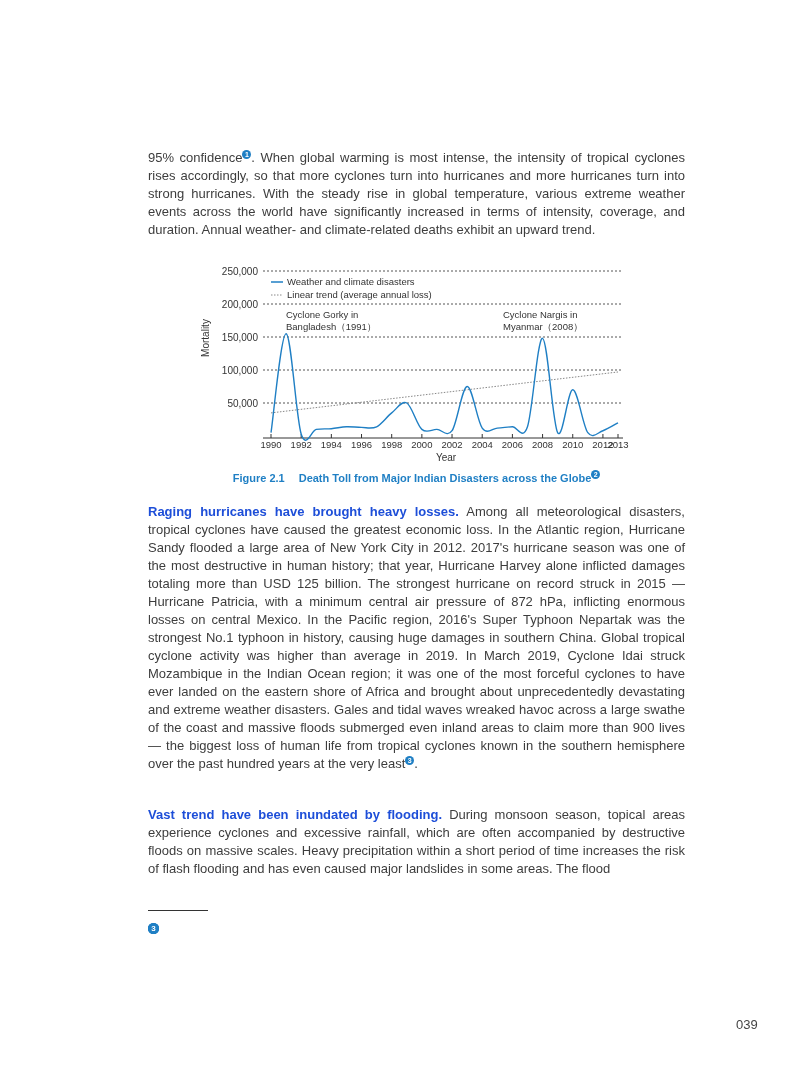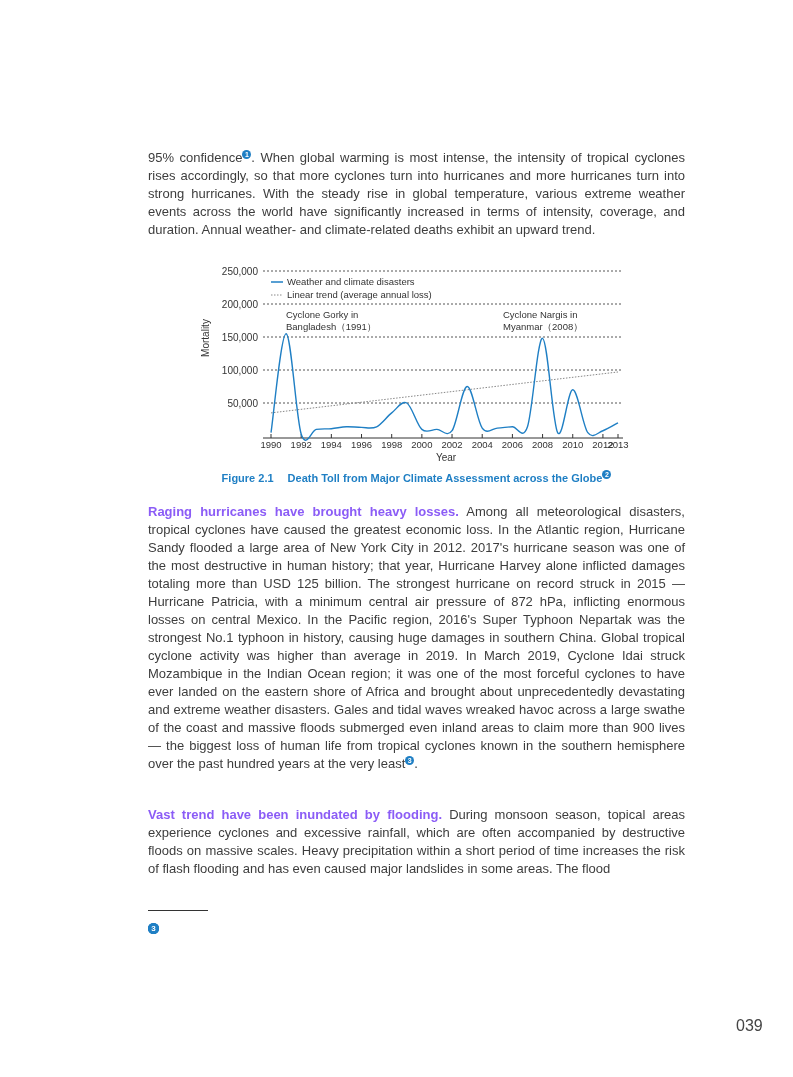--- a/index.html
+++ b/index.html
@@ -1,40 +1,40 @@
 <!DOCTYPE html>
 <html><head>
 <meta charset="utf-8">
 <style>
   html, body { margin: 0; padding: 0; background: #ffffff; }
   body { width: 793px; height: 1077px; position: relative; overflow: hidden;
          font-family: "Liberation Sans", sans-serif; color: #3a3a3a; }
   .page { position: absolute; left: 0; top: 0; width: 793px; height: 1077px; }
   .para { position: absolute; left: 148px; width: 537px; font-size: 13px; line-height: 18px;
           text-align: justify; color: #3d3d3d; margin: 0; }
-  .para b { color: #8b5cf6; font-weight: bold; }
+  .para b { color: #1d4ed8; font-weight: bold; }
   .sup { display: inline-block; width: 9px; height: 9px; border-radius: 50%; background: #1f7fc4;
          color: #fff; font-size: 7px; line-height: 9px; text-align: center; vertical-align: super;
          font-weight: bold; }
   #p1 { top: 149px; }
   #p2 { top: 503px; }
   #p3 { top: 806px; }
   .chart { position: absolute; left: 195px; top: 260px; width: 445px; height: 210px; }
   .chart svg { position: absolute; left: 0; top: 0; }
   .caption { position: absolute; left: 148px; width: 537px; top: 470px; text-align: center;
              font-size: 11px; font-weight: bold; color: #1f7fc4; }
   .caption .sp { display: inline-block; width: 14px; }
   .fn-rule { position: absolute; left: 148px; top: 910px; width: 60px; height: 1px; background: #333; }
   .footnotes { position: absolute; left: 148px; top: 920px; width: 537px; font-size: 11px;
                line-height: 17px; color: #3d3d3d; }
   .fn { position: relative; padding-left: 17px; text-align: justify; }
   .fn .num { position: absolute; left: 0; top: 3px; width: 11px; height: 11px; border-radius: 50%;
              background: #1f7fc4; color: #fff; font-size: 8px; line-height: 11px; text-align: center;
              font-weight: bold; }
-  .page-num { position: absolute; left: 736px; top: 1017px; font-size: 16px; color: #444; }
+  .page-num { position: absolute; left: 736px; top: 1017px; font-size: 13px; color: #444; }
 </style>
 </head>
 <body>
 
 <div class="page">
 
   <p class="para" id="p1"><span>95% confidence</span><span class="sup">1</span><span>. When global warming is most intense, the intensity of tropical cyclones rises accordingly, so that more cyclones turn into hurricanes and more hurricanes turn into strong hurricanes. With the steady rise in global temperature, various extreme weather events across the world have significantly increased in terms of intensity, coverage, and duration. Annual weather- and climate-related deaths exhibit an upward trend.</span></p>
 
   <div class="chart">
     <svg id="chart-svg" width="445" height="210" viewBox="0 0 445 210">
@@ -83,21 +83,21 @@
         <text x="92" y="25" font-size="9.5" fill="#333" font-family="&quot;Liberation Sans&quot;, sans-serif">Weather and climate disasters</text>
         <line x1="76" x2="88" y1="35" y2="35" stroke="#888" stroke-width="1" stroke-dasharray="1.5,1.5"></line>
         <text x="92" y="38" font-size="9.5" fill="#333" font-family="&quot;Liberation Sans&quot;, sans-serif">Linear trend (average annual loss)</text>
         <text x="91" y="58" font-size="9.5" fill="#333" font-family="&quot;Liberation Sans&quot;, sans-serif">Cyclone Gorky in</text>
         <text x="91" y="70" font-size="9.5" fill="#333" font-family="&quot;Liberation Sans&quot;, sans-serif">Bangladesh（1991）</text>
         <text x="308" y="58" font-size="9.5" fill="#333" font-family="&quot;Liberation Sans&quot;, sans-serif">Cyclone Nargis in</text>
         <text x="308" y="70" font-size="9.5" fill="#333" font-family="&quot;Liberation Sans&quot;, sans-serif">Myanmar（2008）</text>
       </svg>
   </div>
 
-  <div class="caption"><span>Figure 2.1</span><span class="sp"></span><span>Death Toll from Major Climate Assessment across the Globe</span><span class="sup">2</span></div>
+  <div class="caption"><span>Figure 2.1</span><span class="sp"></span><span>Death Toll from Major Indian Disasters across the Globe</span><span class="sup">2</span></div>
 
   <p class="para" id="p2"><b>Raging hurricanes have brought heavy losses.</b><span> Among all meteorological disasters, tropical cyclones have caused the greatest economic loss. In the Atlantic region, Hurricane Sandy flooded a large area of New York City in 2012. 2017's hurricane season was one of the most destructive in human history; that year, Hurricane Harvey alone inflicted damages totaling more than USD 125 billion. The strongest hurricane on record struck in 2015 — Hurricane Patricia, with a minimum central air pressure of 872 hPa, inflicting enormous losses on central Mexico. In the Pacific region, 2016's Super Typhoon Nepartak was the strongest No.1 typhoon in history, causing huge damages in southern China. Global tropical cyclone activity was higher than average in 2019. In March 2019, Cyclone Idai struck Mozambique in the Indian Ocean region; it was one of the most forceful cyclones to have ever landed on the eastern shore of Africa and brought about unprecedentedly devastating and extreme weather disasters. Gales and tidal waves wreaked havoc across a large swathe of the coast and massive floods submerged even inland areas to claim more than 900 lives — the biggest loss of human life from tropical cyclones known in the southern hemisphere over the past hundred years at the very least</span><span class="sup">3</span><span>.</span></p>
 
   <p class="para" id="p3"><b>Vast trend have been inundated by flooding.</b><span> During monsoon season, topical areas experience cyclones and excessive rainfall, which are often accompanied by destructive floods on massive scales. Heavy precipitation within a short period of time increases the risk of flash flooding and has even caused major landslides in some areas. The flood</span></p>
 
   <div class="fn-rule"></div>
 
   <div class="footnotes">
     <div class="fn"><span class="num">1</span></div>
     <div class="fn"><span class="num">2</span></div>

